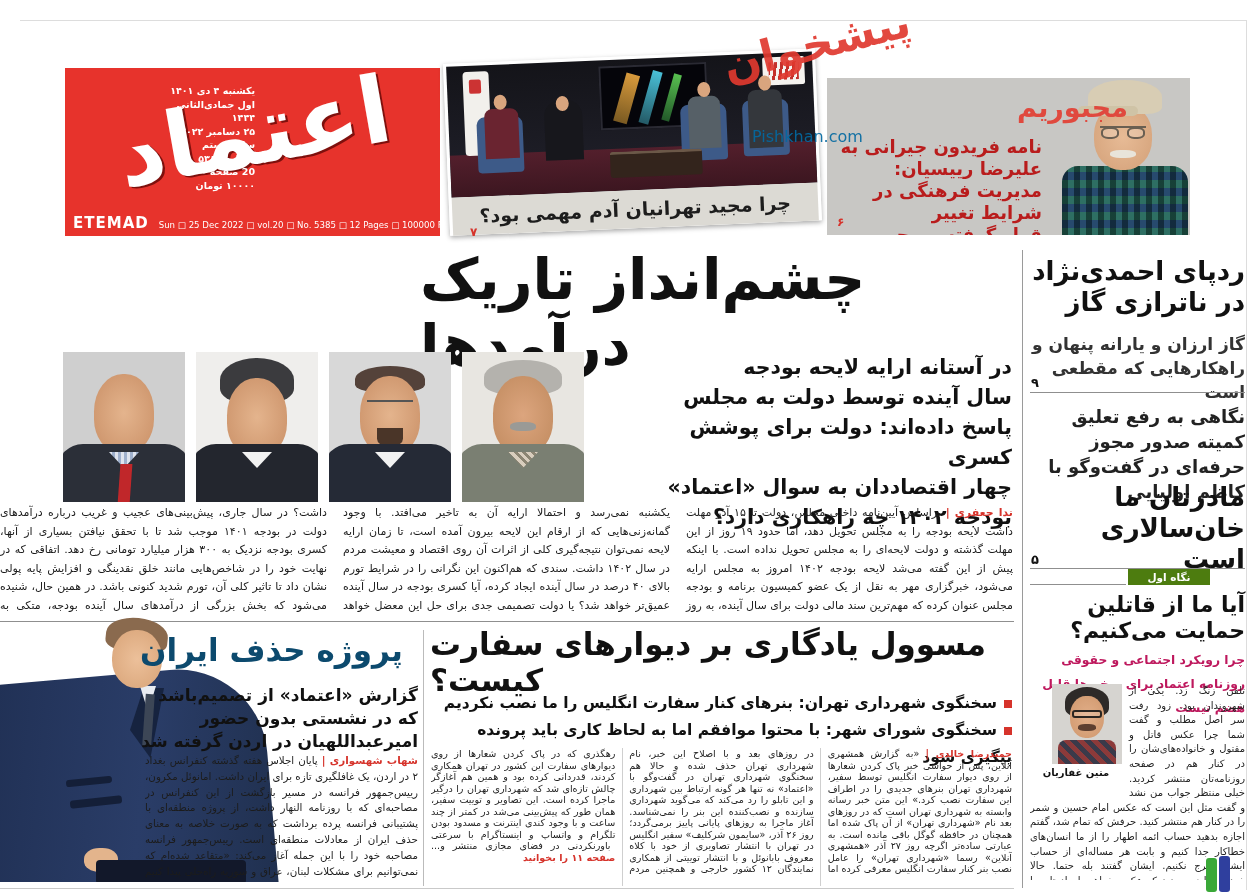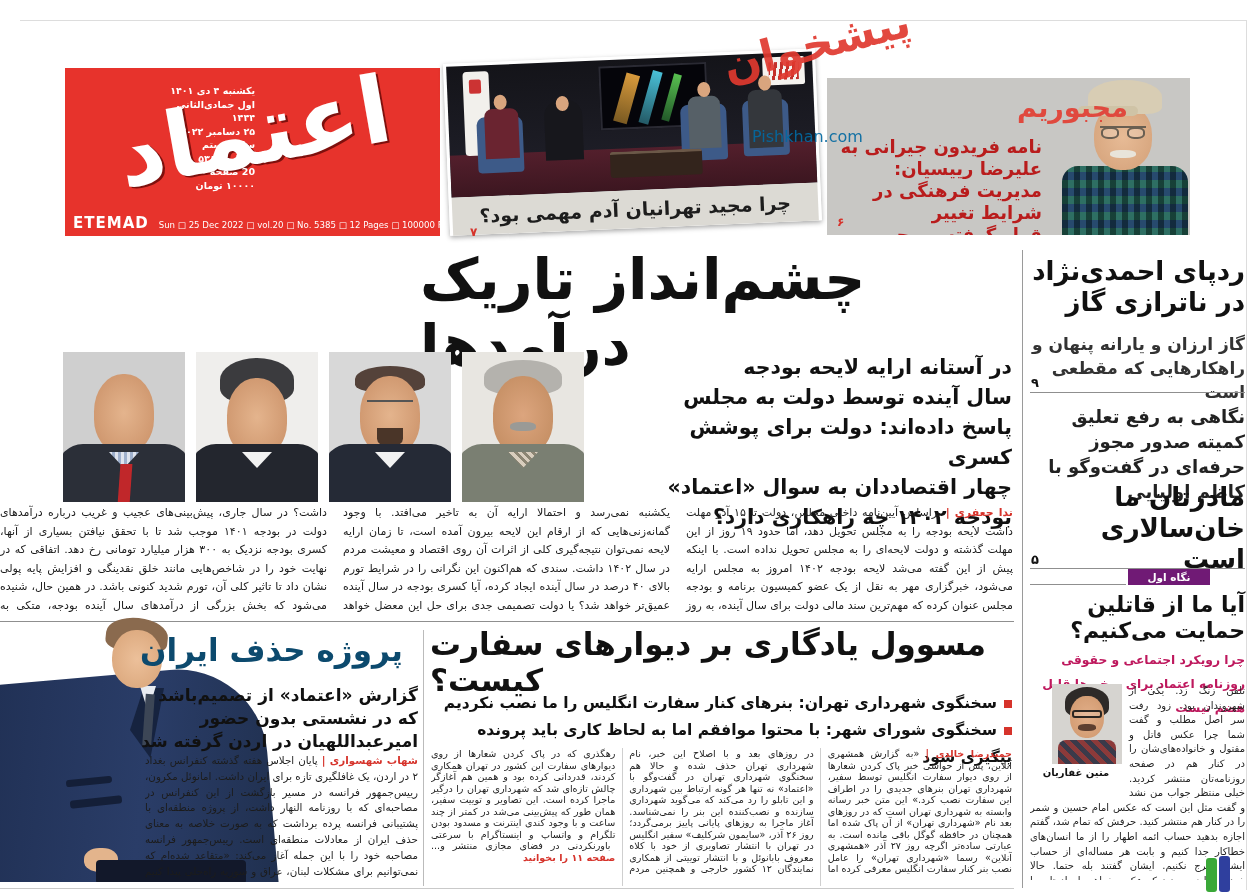--- a/index.html
+++ b/index.html
@@ -78,21 +78,21 @@
   .byline { color:#d6332b; font-weight:bold; }
   .readmore { color:#d6332b; font-weight:bold; }
 
   .rule { position:absolute; background:#8f8f8f; }
   .rule-light { position:absolute; background:#c9c9c9; }
 
   
   .sb-title { position:absolute; left:1030px; width:215px; text-align:right; font-weight:bold; color:#111; font-size:26px; line-height:31px; }
   .sb-sub { position:absolute; left:1030px; width:215px; text-align:right; font-weight:bold; color:#333; font-size:17px; line-height:24px; }
   .sb-page { position:absolute; font-weight:bold; color:#111; font-size:13px; }
-  .fl-label { position:absolute; left:1128px; top:569px; width:82px; height:16px; background:#701a75; color:#fff; font-size:10.5px; font-weight:bold; text-align:center; line-height:16px; }
+  .fl-label { position:absolute; left:1128px; top:569px; width:82px; height:16px; background:#4d7c0f; color:#fff; font-size:10.5px; font-weight:bold; text-align:center; line-height:16px; }
   .fl-head { position:absolute; left:1030px; top:592px; width:215px; text-align:right; font-size:22px; font-weight:bold; color:#111; line-height:26px; }
   .fl-sub { position:absolute; left:1030px; top:648px; width:215px; text-align:right; font-size:12.3px; font-weight:bold; color:#be185d; line-height:24px; }
   .fl-body { position:absolute; left:1030px; top:684px; width:215px; height:196px; direction:rtl; text-align:justify; font-size:10px; line-height:14.6px; color:#222; overflow:hidden; }
   .fl-fig { float:left; width:92px; margin-right:7px; margin-bottom:10px; text-align:center; }
   .fl-photo { position:relative; width:70px; height:80px; background:#d6d4d0; overflow:hidden; }
   .fl-hair { position:absolute; left:13px; top:3px; width:44px; height:30px; background:#2e2a28; border-radius:50% 50% 30% 30%; }
   .fl-face2 { position:absolute; left:18px; top:12px; width:34px; height:42px; background:radial-gradient(#e2af89,#cf976d); border-radius:46%; }
   .fl-glass2 { position:absolute; left:20px; top:26px; width:30px; height:8px; border:2px solid #2a2520; border-radius:3px; background:rgba(255,255,255,.15); }
   .fl-must2 { position:absolute; left:26px; top:40px; width:18px; height:7px; background:#5d3f30; border-radius:40%; }
   .fl-scarf { position:absolute; left:6px; top:56px; width:58px; height:24px; background:repeating-linear-gradient(45deg,#8c3a3a 0 5px,#3a3a4a 5px 10px); border-radius:8px 8px 0 0; }

